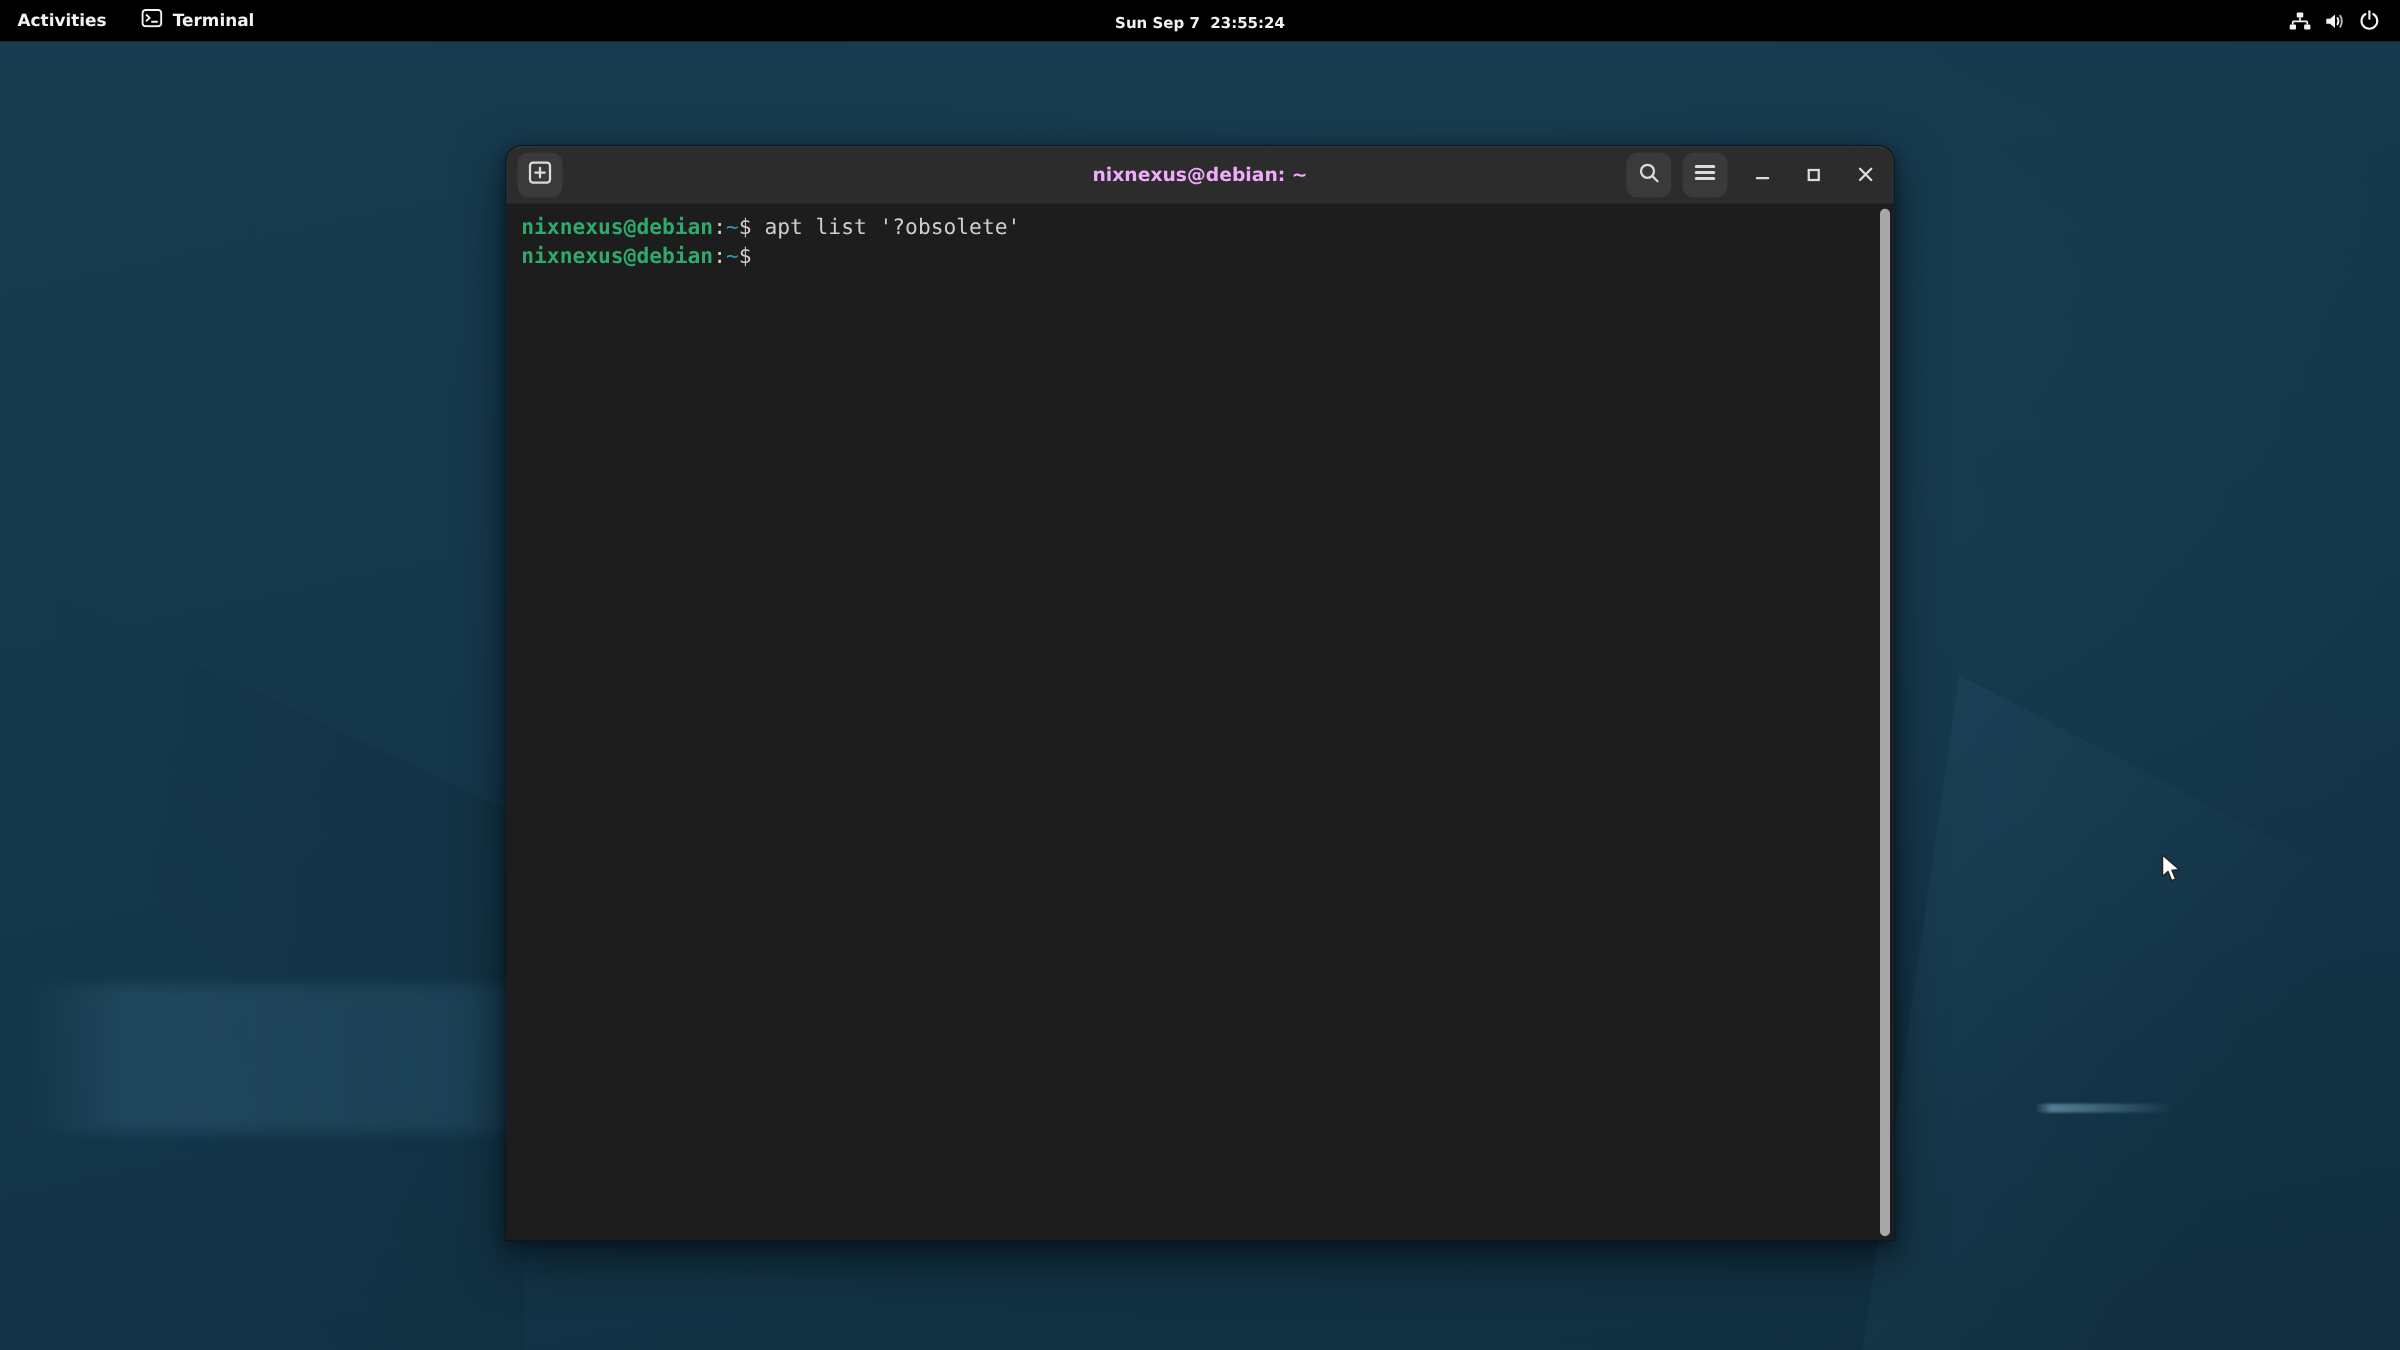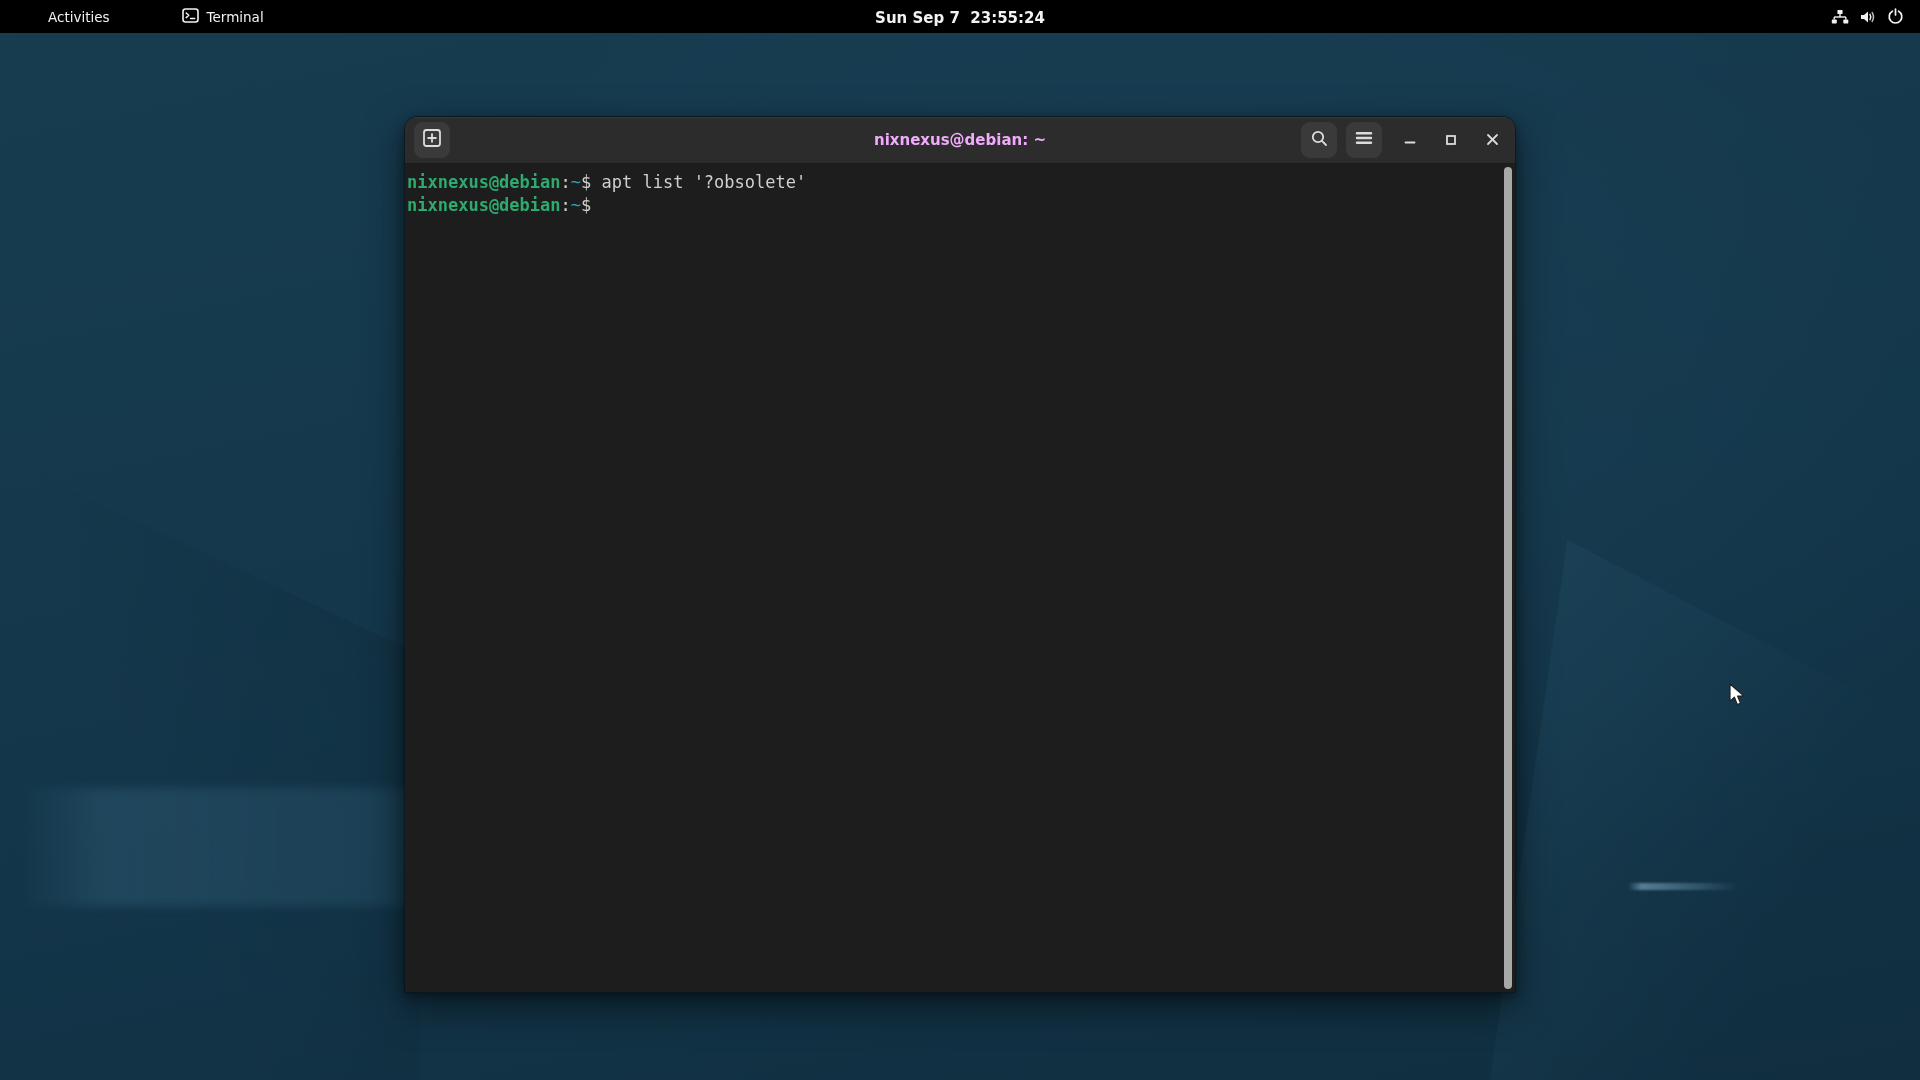--- a/index.html
+++ b/index.html
@@ -50,26 +50,26 @@
 
   
   .topbar{
     position:absolute;left:0;top:0;width:1920px;height:33px;
     background:var(--topbar-bg);color:var(--ui-fg);
     display:flex;align-items:center;z-index:50;
   }
   .tb-left{display:flex;align-items:center;height:100%;}
   .tb-item{
     display:flex;align-items:center;gap:8px;height:100%;
-    padding:0 24px;font-size:13.5px;font-weight:400;color:#f2f2f2;cursor:default;margin-left:24px;
+    padding:0 14px;font-size:13.5px;font-weight:700;color:#f2f2f2;cursor:default;
   }
   .tb-clock{
     position:absolute;left:0;right:0;top:0;height:35px;
     display:flex;align-items:center;justify-content:center;
-    font-size:15px;font-weight:600;color:#f2f2f2;white-space:pre;pointer-events:none;
+    font-size:12px;font-weight:600;color:#f2f2f2;white-space:pre;pointer-events:none;
   }
   .tb-right{position:absolute;right:10px;top:0;height:33px;display:flex;align-items:center;gap:10px;padding:0 6px;}
   .tb-right svg{display:block;}
 
   
   .window{
     position:absolute;left:404px;top:116px;width:1112px;height:877px;
     border-radius:13px 13px 2px 2px;
     box-shadow:0 14px 38px rgba(0,0,0,.50), 0 3px 10px rgba(0,0,0,.35);
     z-index:10;display:flex;flex-direction:column;overflow:hidden;
@@ -92,21 +92,21 @@
   .hb-newtab{margin-left:9px;}
   .hb-right{position:absolute;right:10px;display:flex;align-items:center;gap:9px;}
   .wc-btn{
     width:26px;height:26px;display:flex;align-items:center;justify-content:center;
     border-radius:50%;cursor:pointer;margin-left:6px;
   }
   .wc-btn:first-of-type{margin-left:14px;}
 
   .terminal-body{
     flex:1;background:var(--terminal-bg);position:relative;
-    padding:7px 2px;cursor:text;
+    padding:7px 12px;cursor:text;
     font-family:"DejaVu Sans Mono","Liberation Mono",monospace;
     font-size:17px;line-height:23px;color:var(--terminal-fg);
   }
   .term-line{white-space:pre;}
   .p-user{color:var(--prompt-user);font-weight:700;}
   .p-colon{color:var(--terminal-fg);}
   .p-path{color:var(--prompt-path);}
   .p-symbol{color:var(--terminal-fg);}
   .p-cmd:not(:empty){margin-left:1ch;}
   .scrollbar-track{position:absolute;right:0;top:0;bottom:0;width:13px;}

